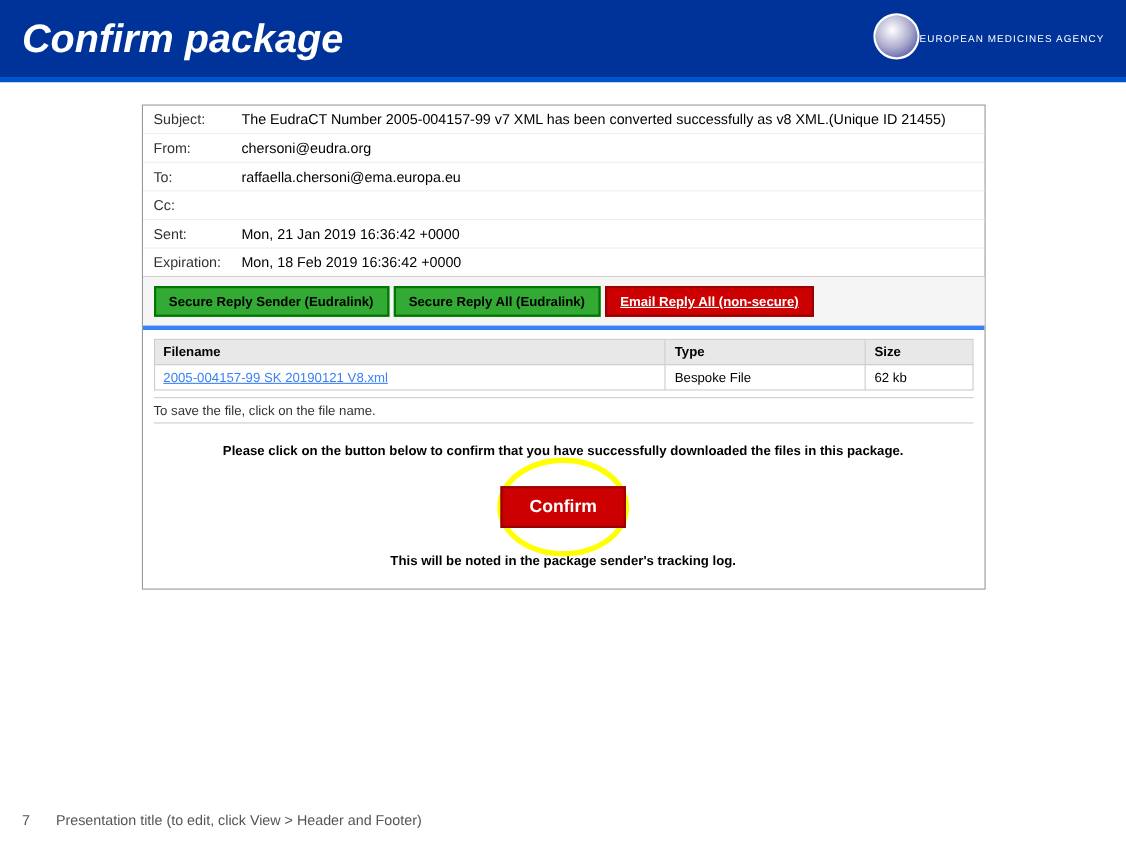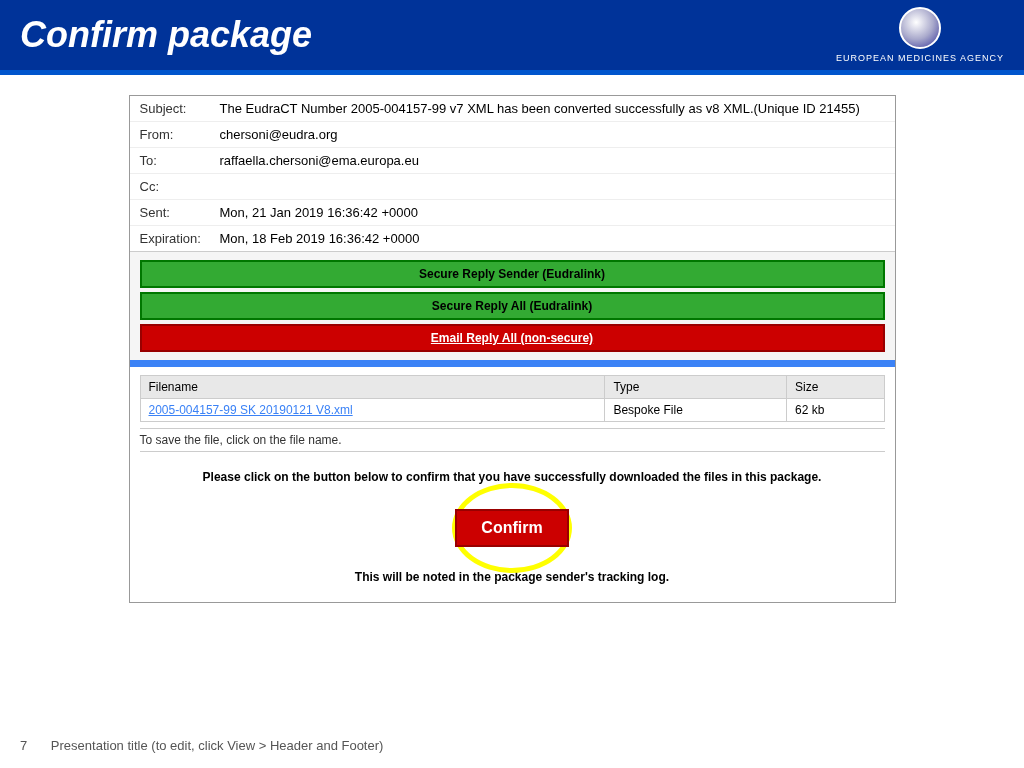--- a/index.html
+++ b/index.html
@@ -26,21 +26,20 @@
 
     .header-title {
       color: #ffffff;
       font-size: 36px;
       font-weight: bold;
       font-style: italic;
     }
 
     .header-logo {
       display: flex;
-      flex-direction: column;
       align-items: center;
       color: #ffffff;
       font-size: 9px;
       letter-spacing: 1px;
       text-align: left;
     }
 
     .logo-circle {
       width: 42px;
       height: 42px;
@@ -98,23 +97,22 @@
 
     .email-value {
       color: #000000;
     }
 
     
     .action-buttons {
       display: flex;
       gap: 4px;
       padding: 8px 10px;
-      border-bottom: 7px solid #3b82f6;
+      border-bottom: 4px solid #3b82f6;
       background: #f5f5f5;
-      flex-direction: column;
     }
 
     .btn-secure-reply {
       background: #33aa33;
       color: #000000;
       border: 2px solid #007700;
       padding: 5px 12px;
       font-size: 12px;
       font-weight: bold;
       cursor: pointer;
@@ -158,21 +156,21 @@
       border-collapse: collapse;
       font-size: 12px;
       margin-bottom: 6px;
     }
 
     .file-table th {
       background: #e8e8e8;
       border: 1px solid #cccccc;
       padding: 4px 8px;
       text-align: left;
-      font-weight: normal;
+      font-weight: bold;
     }
 
     .file-table td {
       border: 1px solid #cccccc;
       padding: 4px 8px;
     }
 
     .file-link {
       color: #3b82f6;
       cursor: pointer;

